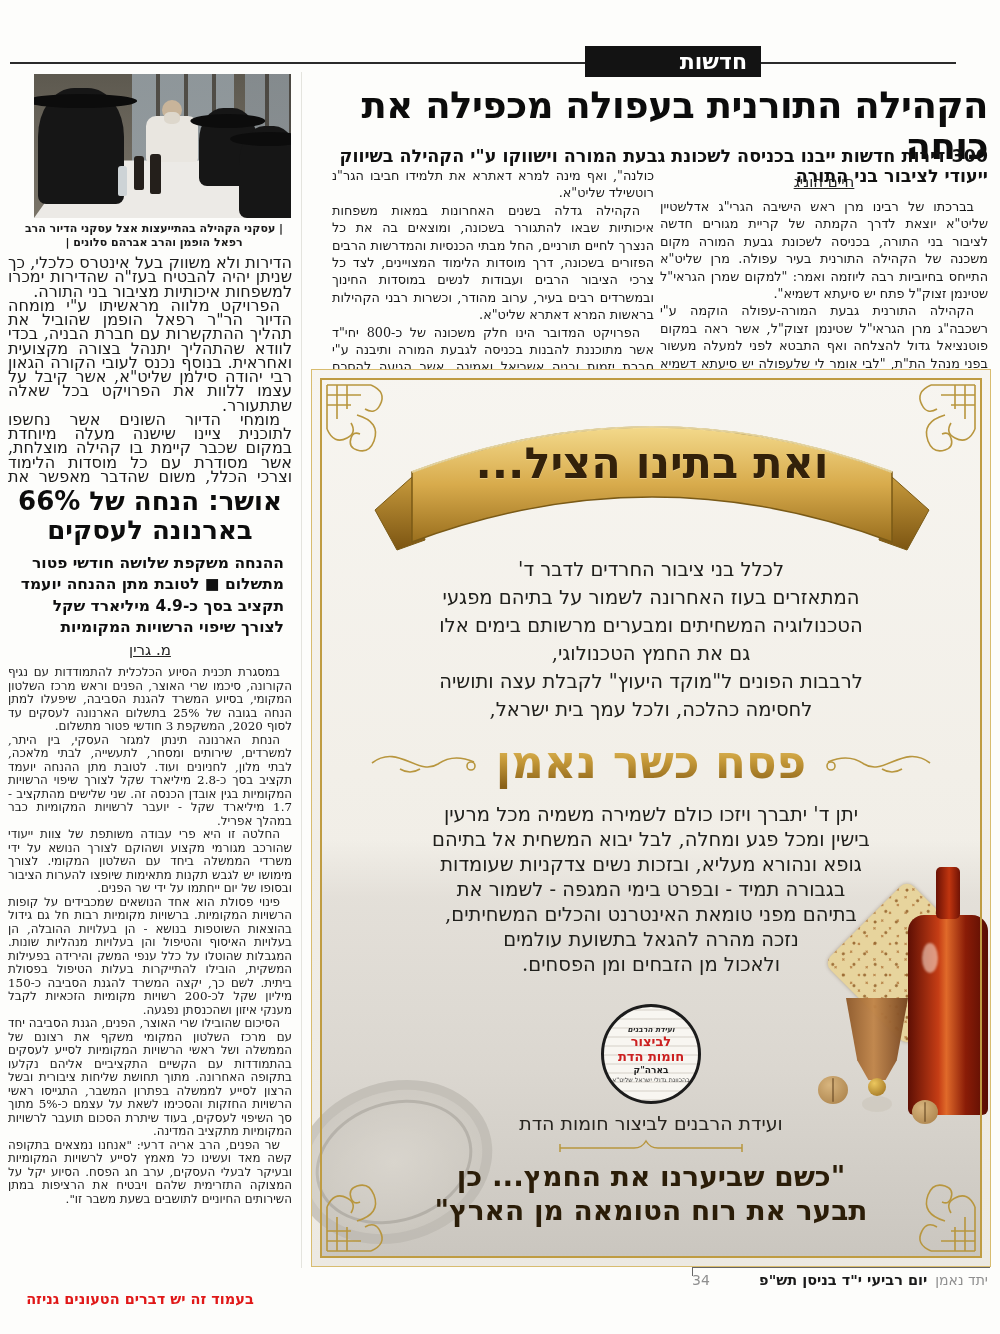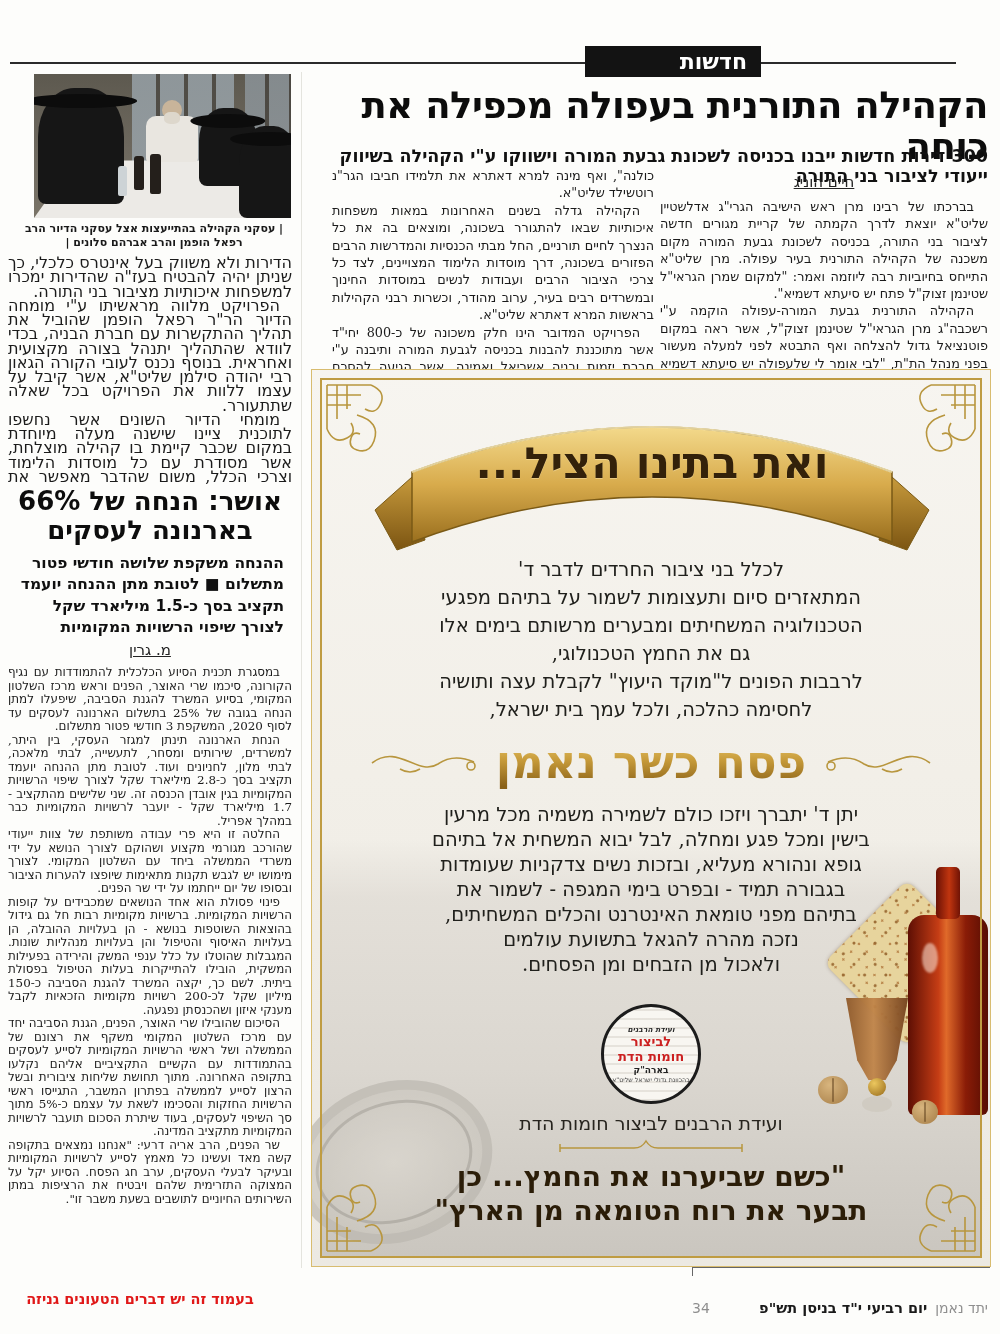--- a/index.html
+++ b/index.html
@@ -89,21 +89,21 @@
 
   
   .footer-rule{position:absolute;left:692px;top:1267px;width:298px;height:1px;background:#666;}
   .footer-tick{position:absolute;left:692px;top:1267px;width:1px;height:9px;background:#666;}
   .footer{
     position:absolute;left:692px;top:1272px;width:296px;display:flex;align-items:flex-end;
     direction:ltr;font-family:"DejaVu Sans",sans-serif;
   }
   .footer .pagenum{color:#8f8f8f;font-size:14px;}
   .footer .date{margin-left:auto;font-weight:bold;font-size:14.5px;color:#1a1a1a;direction:rtl;}
-  .footer .paper{margin-left:8px;color:#8f8f8f;font-size:14px;direction:rtl;margin-top:28px;}
+  .footer .paper{margin-left:8px;color:#8f8f8f;font-size:14px;direction:rtl;}
 
   
   .ad{
     position:absolute;left:311px;top:369px;width:680px;height:898px;overflow:hidden;
     background:linear-gradient(180deg,#f7f5f0 0%,#f2efe8 45%,#ece9e2 100%);
     border:1px solid #d8bc6f;box-sizing:border-box;
   }
   .ad-frame{position:absolute;inset:8px;border:2px solid #bf9c42;pointer-events:none;z-index:4;}
   .corner{position:absolute;z-index:5;width:78px;height:78px;}
   .corner.tl{left:13px;top:13px;}
@@ -214,21 +214,21 @@
   </div>
   <div class="caption">| עסקני הקהילה בהתייעצות אצל עסקני הדיור הרב רפאל הופמן והרב אברהם סלונים |</div>
 
   <div class="col col-left-top">
     <p class="noindent">הדירות ולא משווק בעל אינטרס כלכלי, כך שניתן יהיה להבטיח בעז"ה שהדירות ימכרו למשפחות איכותיות מציבור בני התורה.</p>
     <p>הפרויקט מלווה מראשיתו ע"י מומחה הדיור הר"ר רפאל הופמן שהוביל את תהליך ההתקשרות עם חברת הבניה, בכדי לוודא שהתהליך יתנהל בצורה מקצועית ואחראית. בנוסף נכנס לעובי הקורה הגאון רבי יהודה סילמן שליט"א, אשר קיבל על עצמו ללוות את הפרויקט בכל שאלה שתתעורר.</p>
     <p>מומחי הדיור השונים אשר נחשפו לתוכנית ציינו שישנה מעלה מיוחדת במקום שכבר קיימת בו קהילה מוצלחת, אשר מסודרת עם כל מוסדות הלימוד וצרכי הכלל, משום שהדבר מאפשר את אכלוס המשפחות מיד עם סיום הבניה בצורה נוחה וחלקה, עניין אשר מהווה אתגר גדול בכל הקמה של קריית מגורים חדשה.</p>
   </div>
 
   <h2 class="headline2">אושר: הנחה של 66% בארנונה לעסקים</h2>
-  <div class="subhead2">ההנחה משקפת שלושה חודשי פטור מתשלום ■ לטובת מתן ההנחה יועמד תקציב בסך כ-1.5 מיליארד שקל לצורך שיפוי הרשויות המקומיות</div>
+  <div class="subhead2">ההנחה משקפת שלושה חודשי פטור מתשלום ■ לטובת מתן ההנחה יועמד תקציב בסך כ-4.9 מיליארד שקל לצורך שיפוי הרשויות המקומיות</div>
   <div class="byline byline2">מ. גרין</div>
   <div class="col col-left-bottom">
     <p>במסגרת תכנית הסיוע הכלכלית להתמודדות עם נגיף הקורונה, סיכמו שרי האוצר, הפנים וראש מרכז השלטון המקומי, בסיוע המשרד להגנת הסביבה, שיפעלו למתן הנחה בגובה של 25% בתשלום הארנונה לעסקים עד לסוף 2020, המשקפת 3 חודשי פטור מתשלום.</p>
     <p>הנחת הארנונה תינתן למגזר העסקי, בין היתר, למשרדים, שירותים ומסחר, לתעשייה, לבתי מלאכה, לבתי מלון, לחניונים ועוד. לטובת מתן ההנחה יועמד תקציב בסך כ-2.8 מיליארד שקל לצורך שיפוי הרשויות המקומיות בגין אובדן הכנסה זה. שני שלישים מהתקציב - 1.7 מיליארד שקל - יועבר לרשויות המקומיות כבר במהלך אפריל.</p>
     <p>החלטה זו היא פרי עבודה משותפת של צוות ייעודי שהורכב מגורמי מקצוע ושהוקם לצורך הנושא על ידי משרדי הממשלה ביחד עם השלטון המקומי. לצורך מימושו יש לגבש תקנות מתאימות שיופצו להערות הציבור ובסופו של יום ייחתמו על ידי שר הפנים.</p>
     <p>פינוי פסולת הוא אחד הנושאים שמכבידים על קופות הרשויות המקומיות. ברשויות מקומיות רבות חל גם גידול בהוצאות השוטפות בנושא - הן בעלויות ההובלה, הן בעלויות האיסוף והטיפול והן בעלויות מנהליות שונות. המגבלות שהוטלו על כלל ענפי המשק והירידה בפעילות המשקית, הובילו להתייקרות בעלות הטיפול בפסולת ביתית. לשם כך, יקצה המשרד להגנת הסביבה כ-150 מיליון שקל לכ-200 רשויות מקומיות הזכאיות לקבל מענקי איזון ושהכנסתן נפגעה.</p>
     <p>הסיכום שהובילו שרי האוצר, הפנים, הגנת הסביבה יחד עם מרכז השלטון המקומי משקף את רצונם של הממשלה ושל ראשי הרשויות המקומיות לסייע לעסקים בהתמודדות עם הקשיים התקציביים אליהם נקלעו בתקופה האחרונה. מתוך תחושת שליחות ציבורית ובשל הרצון לסייע לממשלה בפתרון המשבר, התגייסו ראשי הרשויות החזקות והסכימו לשאת על עצמם כ-5% מתוך סך השיפוי לעסקים, בעוד שיתרת הסכום תועבר לרשויות המקומיות מתקציב המדינה.</p>
     <p>שר הפנים, הרב אריה דרעי: "אנחנו נמצאים בתקופה קשה מאד ועשינו כל מאמץ לסייע לרשויות המקומיות ובעיקר לבעלי העסקים, ערב חג הפסח. הסיוע יקל על המצוקה התזרימית שלהם ויבטיח את הרציפות במתן השירותים החיוניים לתושבים בשעת משבר זו".</p>
   </div>
   <div class="geniza">בעמוד זה יש דברים הטעונים גניזה</div>
@@ -295,21 +295,21 @@
         <path d="M55 97 L18 130 L40 170 L68 160 Z" fill="url(#goldfold)" stroke="#7a5a16"></path>
         <path d="M535 97 L572 130 L550 170 L522 160 Z" fill="url(#goldfold)" stroke="#7a5a16"></path>
         <path d="M55 92 Q295 2 535 92 L535 162 Q295 72 55 162 Z" fill="url(#goldband)" stroke="#7a5a16" stroke-width="1.5"></path>
         <path d="M55 92 Q295 2 535 92" fill="none" stroke="#fbeebc" stroke-width="2" opacity="0.8"></path>
       </svg>
       <div class="ribbon-text">ואת בתינו הציל...</div>
     </div>
 
     <div class="ad-intro">
       <div>לכלל בני ציבור החרדים לדבר ד'</div>
-      <div>המתאזרים סיום ותעצומות לשמור על בתיהם מפגעי</div>
+      <div>המתאזרים בעוז האחרונה לשמור על בתיהם מפגעי</div>
       <div>הטכנולוגיה המשחיתים ומבערים מרשותם בימים אלו</div>
       <div>גם את החמץ הטכנולוגי,</div>
       <div>לרבבות הפונים ל"מוקד היעוץ" לקבלת עצה ותושיה</div>
       <div>לחסימה כהלכה, ולכל עמך בית ישראל,</div>
     </div>
 
     <div class="ad-greeting">
       <svg class="flourish" viewBox="0 0 110 30">
         <g fill="none" stroke="#b8963e" stroke-width="1.6">
           <path d="M108 16 C82 -4 62 30 42 17 C32 10 20 9 6 15"></path>

